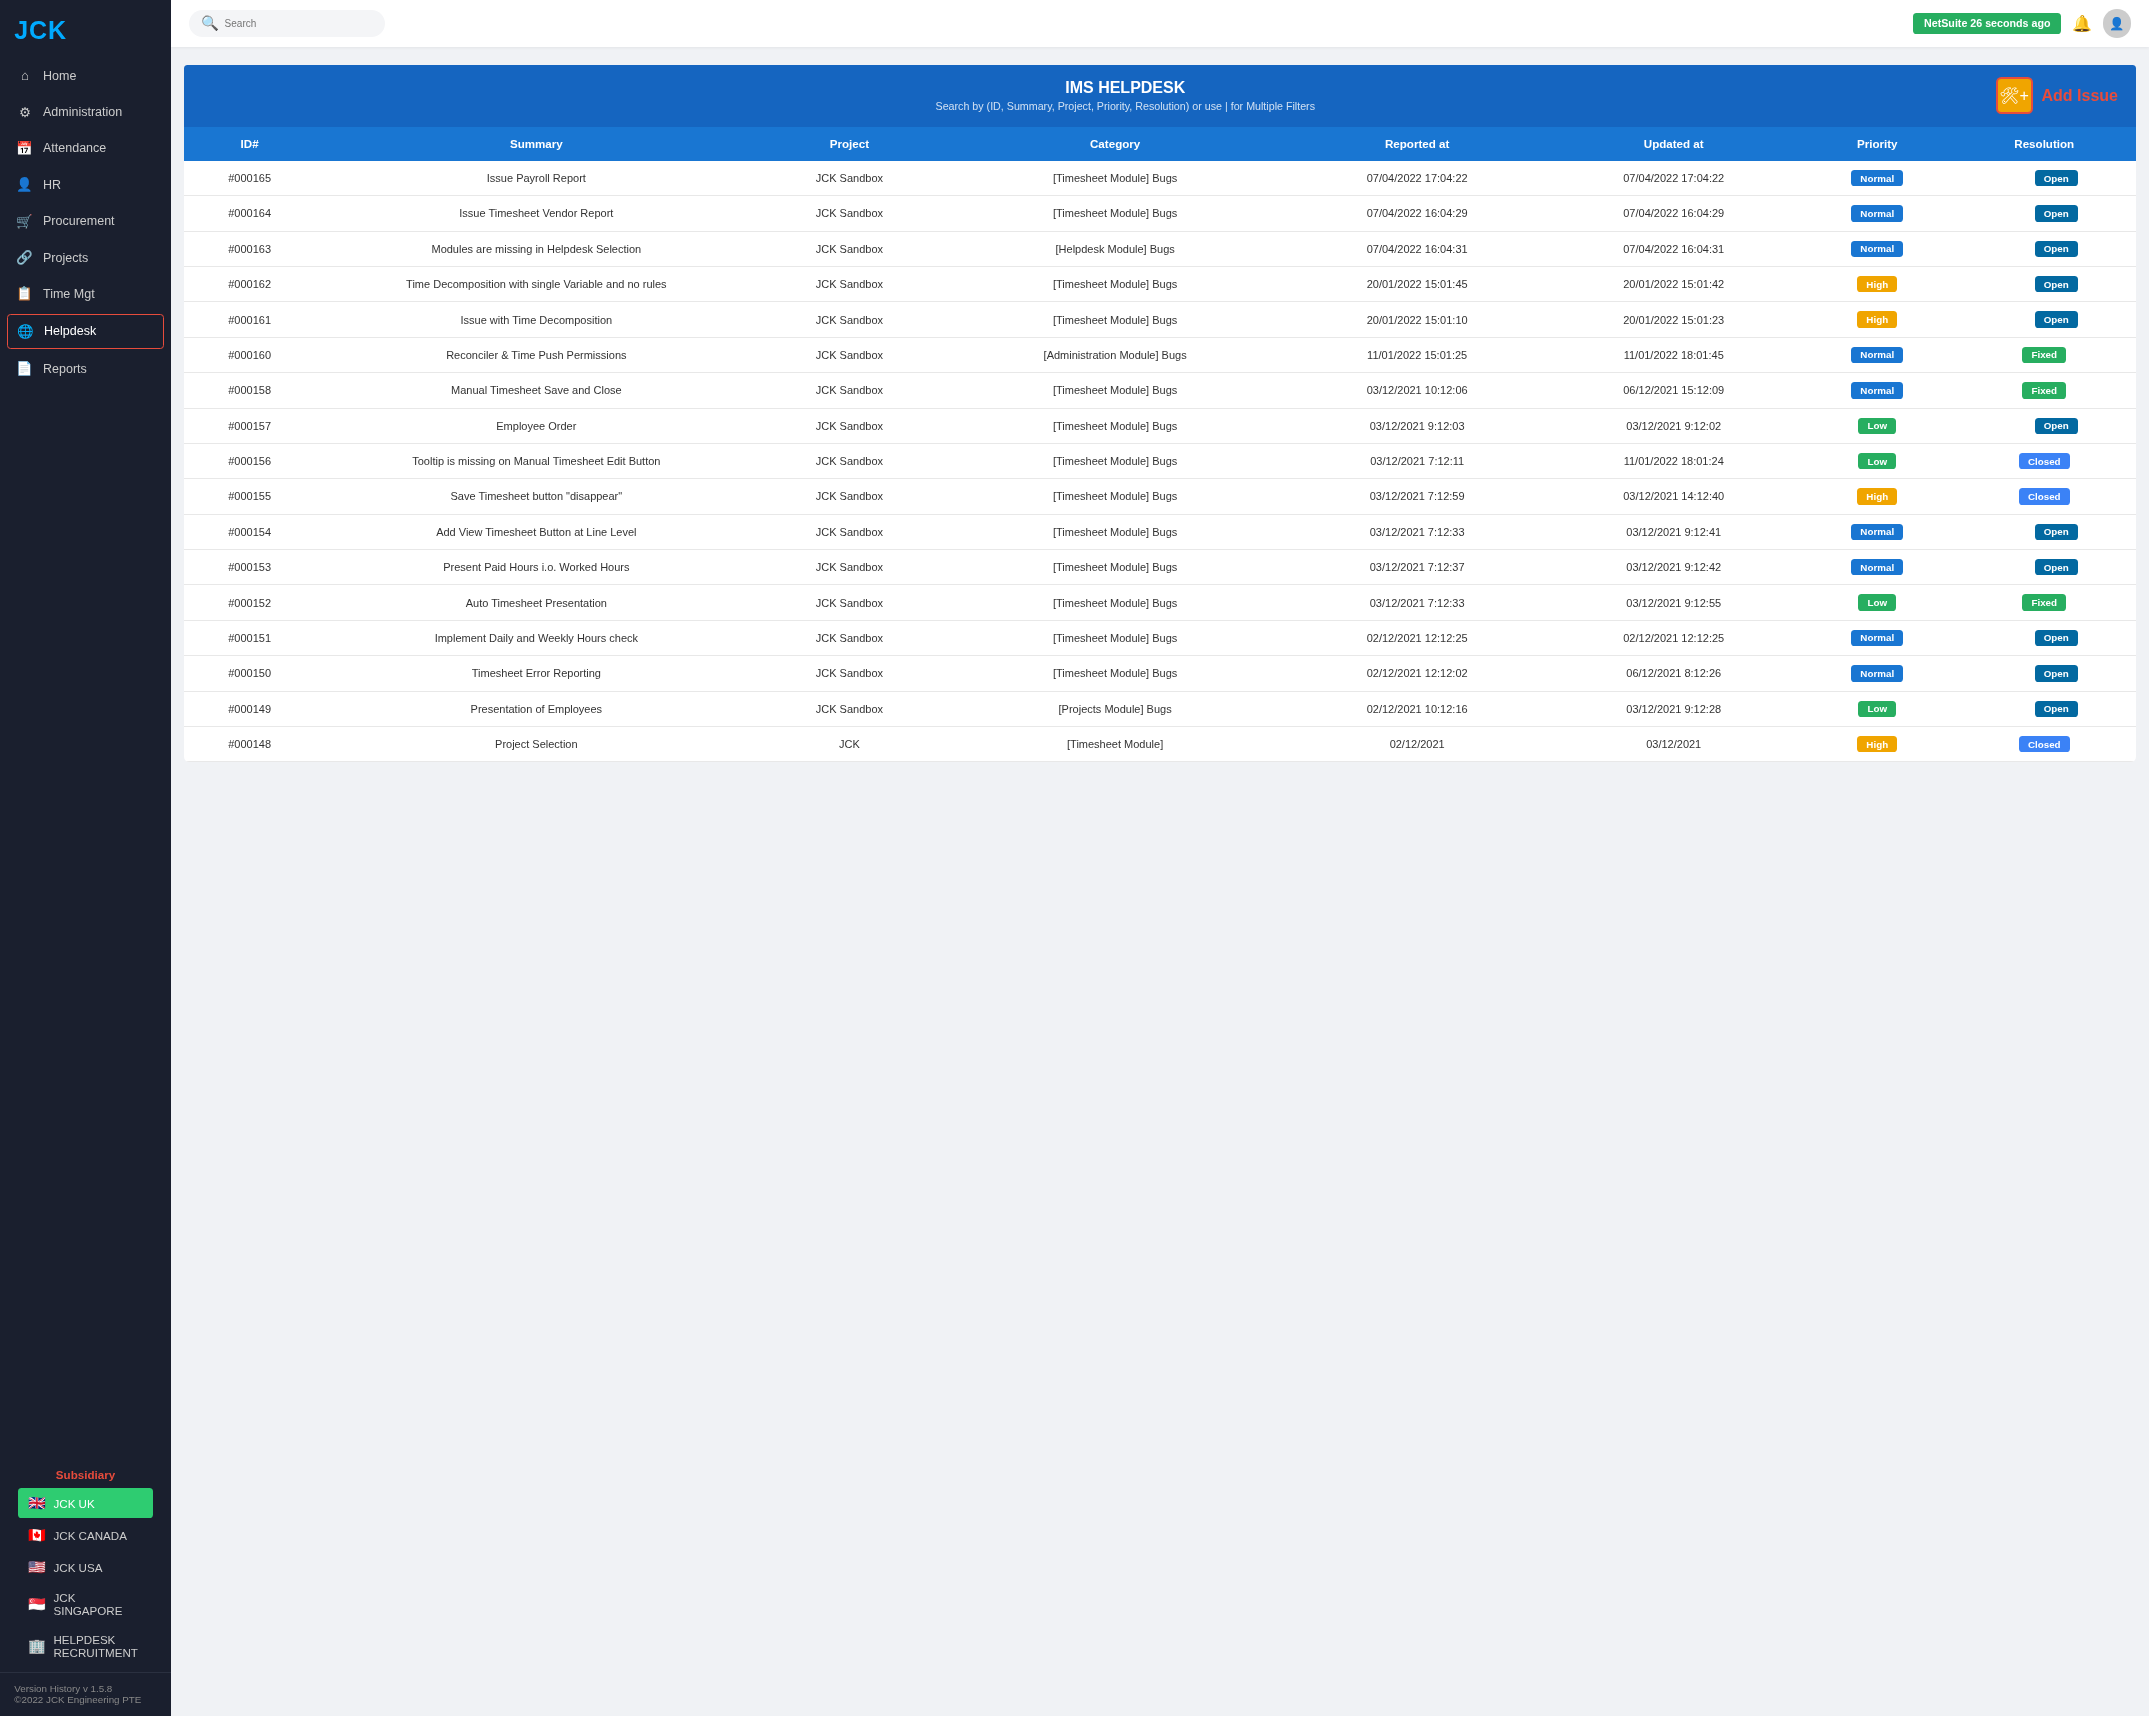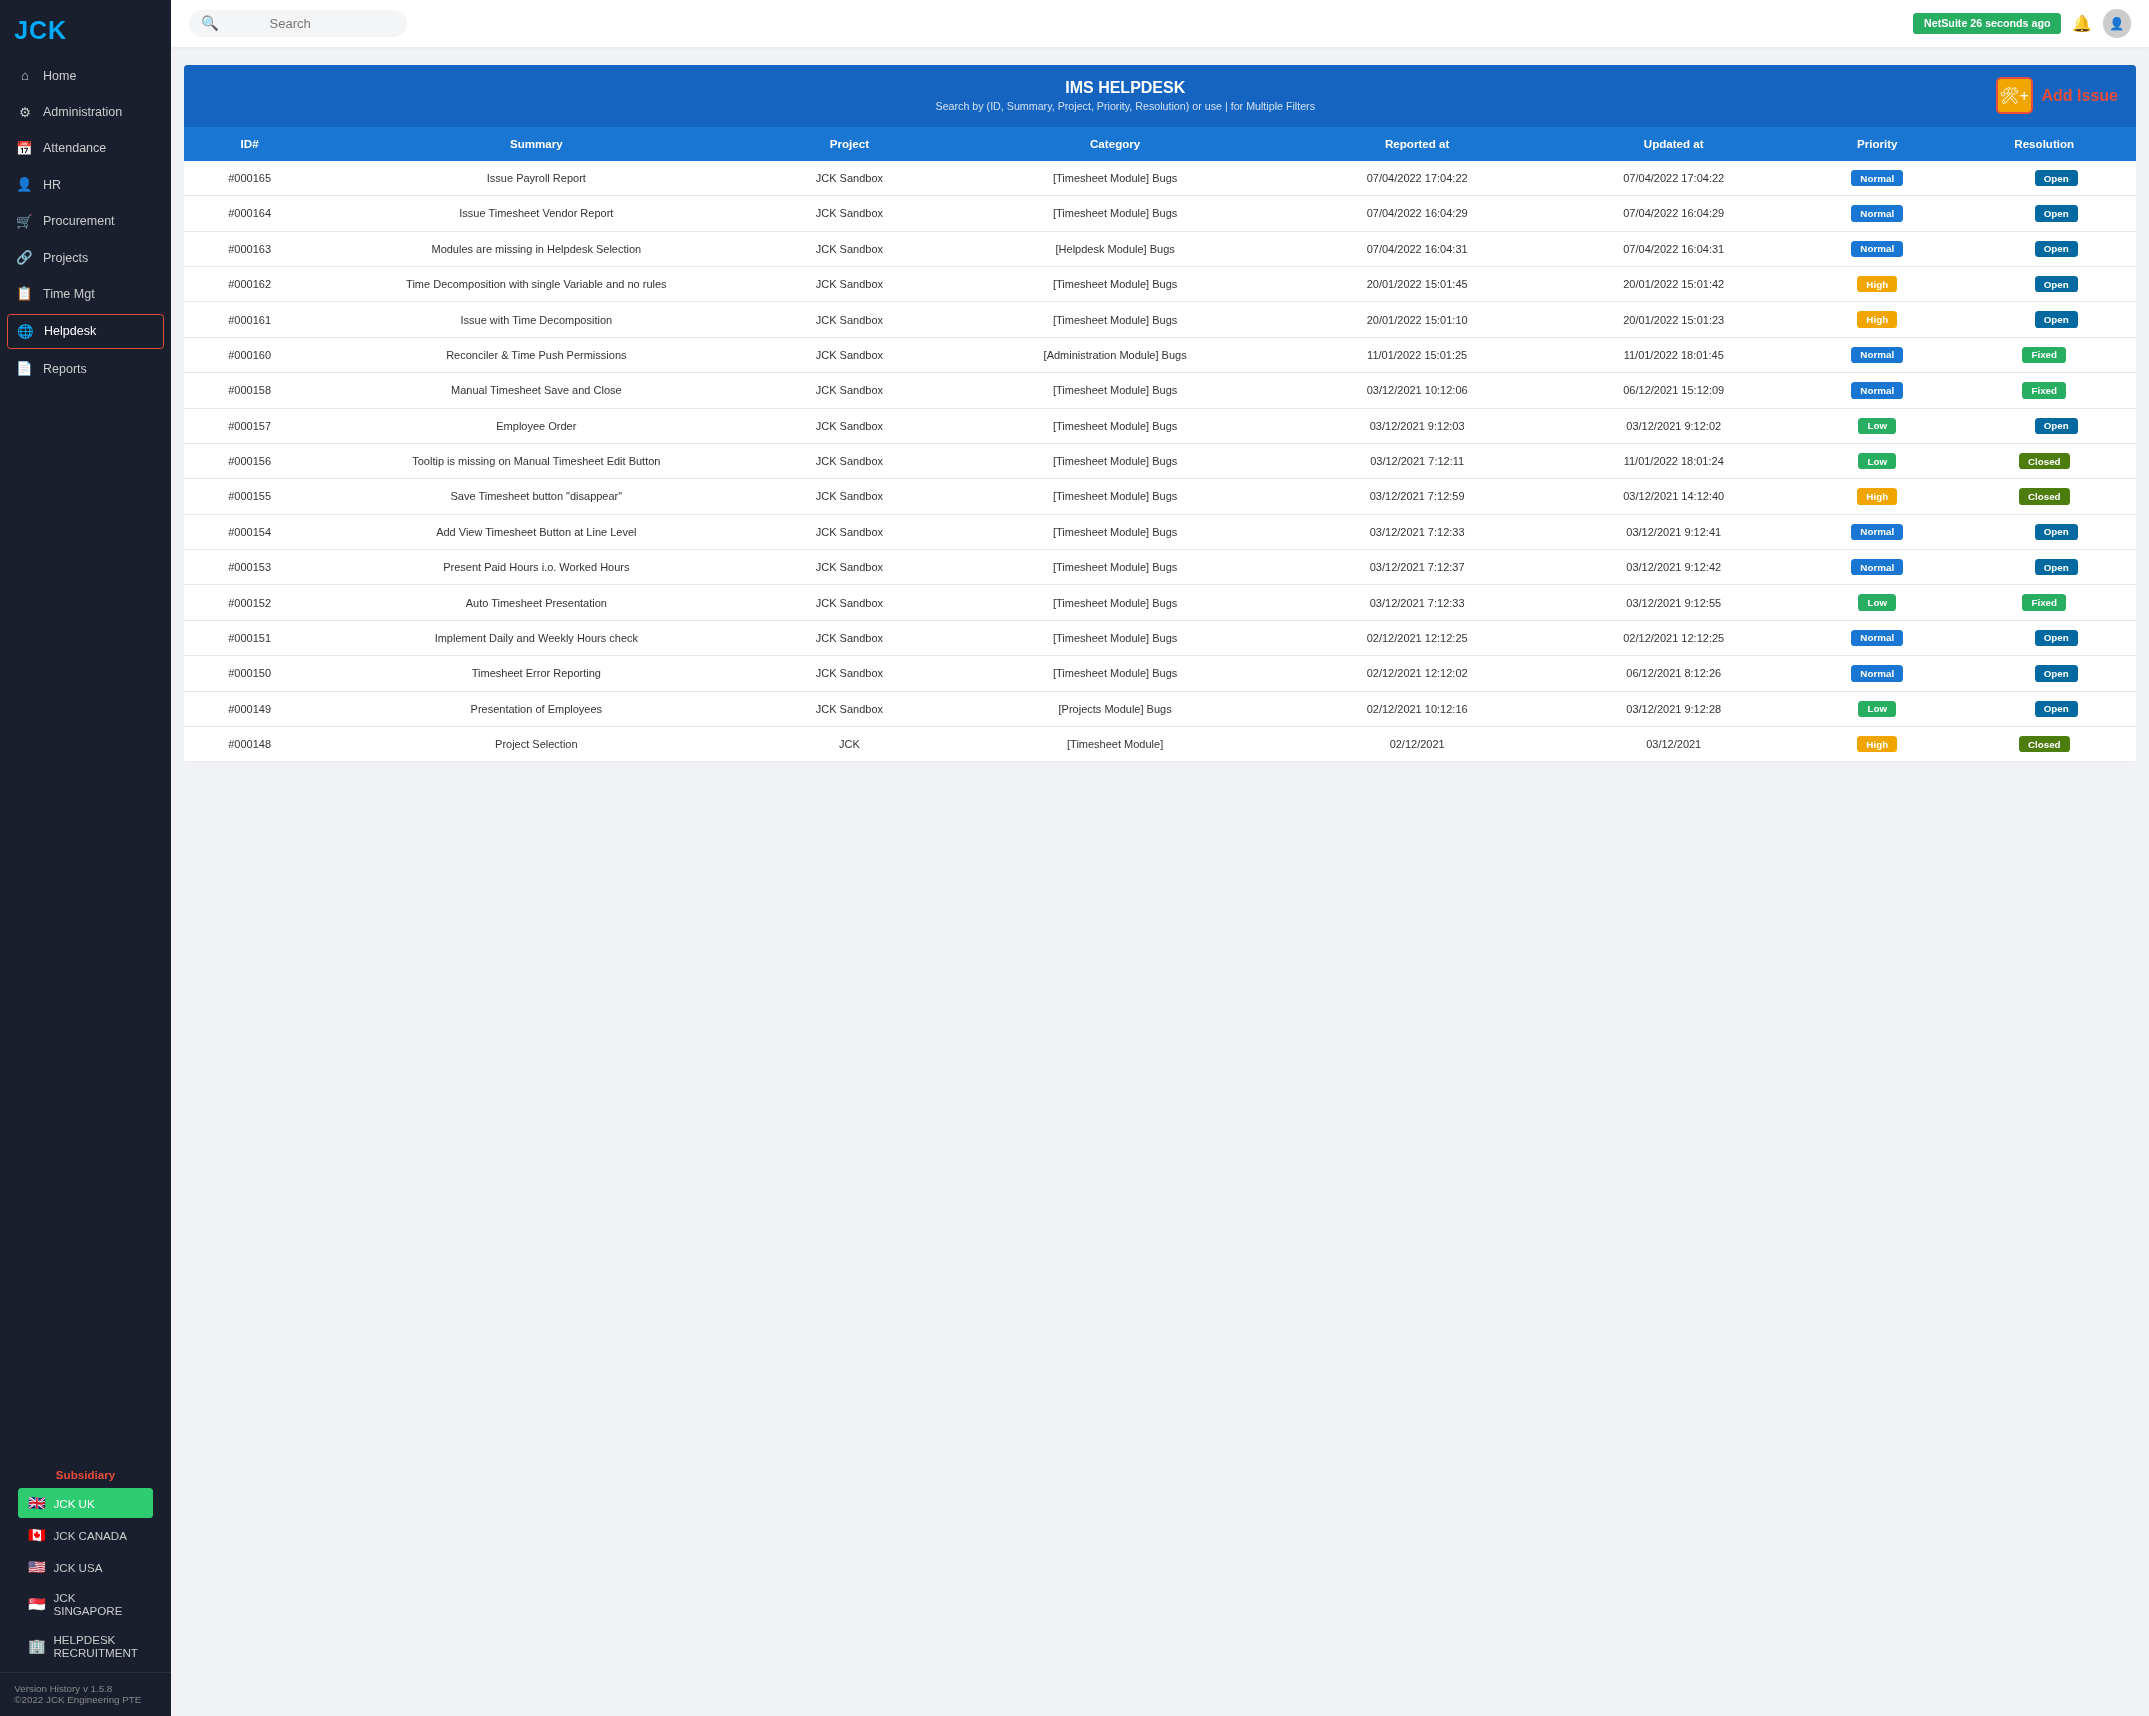--- a/index.html
+++ b/index.html
@@ -46,21 +46,21 @@
 
     
     .main-area { flex: 1; display: flex; flex-direction: column; overflow: hidden; }
     .topbar {
       background: #fff; padding: 9px 18px; display: flex; align-items: center; gap: 10.7px;
       box-shadow: 0 0.9px 3.6px rgba(0,0,0,0.08); z-index: 10;
     }
     .search-bar {
       display: flex; align-items: center; background: #f4f5f7; border-radius: 18px; padding: 5.3px 12.5px; gap: 5.3px; flex: 0 0 196px;
     }
-    .search-bar input { border: none; background: transparent; outline: none; font-size: 13px; width: 125px; margin-left: 45px; }
+    .search-bar input { border: none; background: transparent; outline: none; font-size: 10px; width: 125px; }
     .topbar-spacer { flex: 1; }
     .netsuite-badge {
       background: #27ae60; color: #fff; border-radius: 3.6px; padding: 4.5px 10.7px; font-size: 10.7px; font-weight: 600; margin-left: 16px;
     }
     .topbar-icon { font-size: 16px; cursor: pointer; color: #555; }
     .avatar { width: 28.5px; height: 28.5px; border-radius: 50%; background: #ccc; overflow: hidden; display: flex; align-items: center; justify-content: center; font-size: 12.5px; }
 
     
     .content { flex: 1; overflow-y: auto; padding: 18px 13px; }
 
@@ -90,21 +90,21 @@
     .id-col { color: #333; font-weight: 500; white-space: nowrap; }
 
     .badge {
       display: inline-block; border-radius: 3.6px; padding: 2.7px 9px; font-size: 9.8px; font-weight: 700; color: #fff;
     }
     .badge-normal { background: #1976d2; }
     .badge-high { background: #f0a500; }
     .badge-low { background: #27ae60; }
     .badge-open { background: #0369a1; margin-left: 24px; }
     .badge-fixed { background: #27ae60; }
-    .badge-closed { background: #4d7c0f; }
+    .badge-closed { background: #3b82f6; }
   </style>
 </head>
 <body>
 
 <nav class="sidebar">
   <div class="sidebar-logo">
     <span class="logo-text">JCK</span>
   </div>
 
   <div class="sidebar-nav" id="nav-menu">

